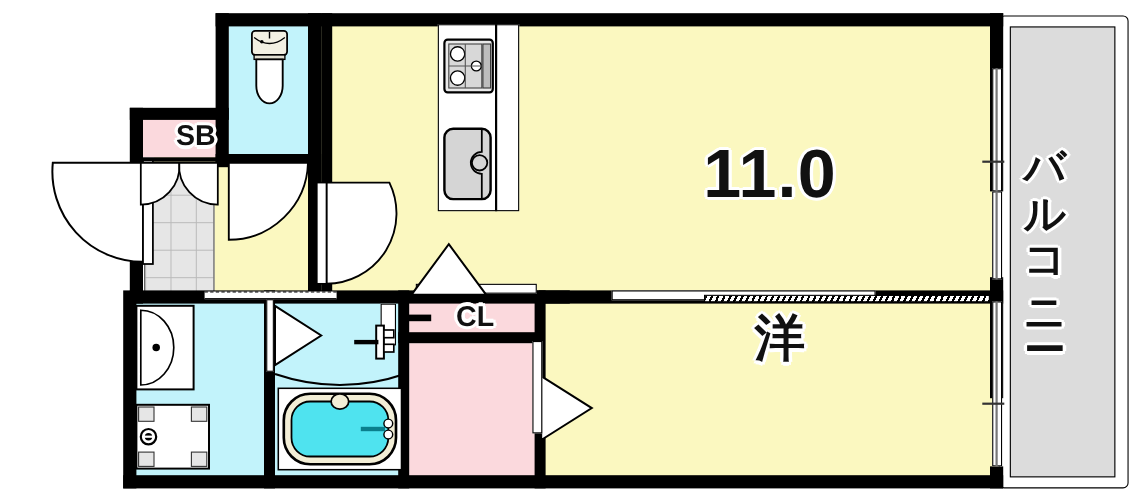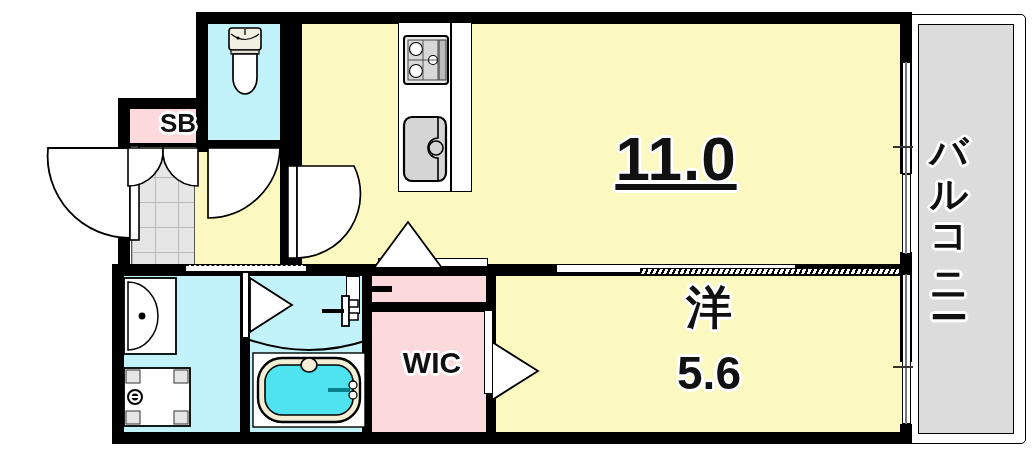--- a/index.html
+++ b/index.html
@@ -211,23 +211,22 @@
     <rect x="6" y="6" width="102" height="64" rx="24" fill="#f2eed6" stroke="#000" stroke-width="2.4"></rect>
     <rect x="13" y="13" width="88" height="50" rx="17" fill="#4fe3ef" stroke="#000" stroke-width="1.6"></rect>
     <ellipse cx="57" cy="13" rx="8" ry="7" fill="#f2eed6" stroke="#000" stroke-width="1.6"></ellipse>
     <rect x="76" y="36" width="22" height="4" fill="#0a7f8c"></rect>
     <circle cx="101" cy="33" r="4" fill="#fff" stroke="#000" stroke-width="1.3"></circle>
     <circle cx="101" cy="43" r="4" fill="#fff" stroke="#000" stroke-width="1.3"></circle>
   </svg>
 
   <div class="abs" style="left:366px;top:286px;width:26px;height:6px;background:#000;"></div>
 
-  <div class="lbl lbl-big" style="left:576px;top:128px;width:200px;text-decoration:underline;">11.0</div>
+  <div class="lbl lbl-big" style="left:600px;top:128px;width:200px;">11.0</div>
 
   <div class="lbl lbl-mid" style="left:644px;top:284px;width:130px;">洋</div>
-  <div class="lbl lbl-mid" style="left:644px;top:350px;width:130px;">5.6</div>
-
-  <div class="lbl lbl-sm" style="left:378px;top:348px;width:108px;">WIC</div>
+
+  <div class="lbl lbl-xs" style="left:380px;top:274px;width:104px;">CL</div>
   <div class="lbl lbl-xs" style="left:144px;top:110px;width:68px;">SB</div>
 
   <div class="lbl vert" style="left:930px;top:108px;">バルコニー</div>
 
 </div>
 
 </body></html>

